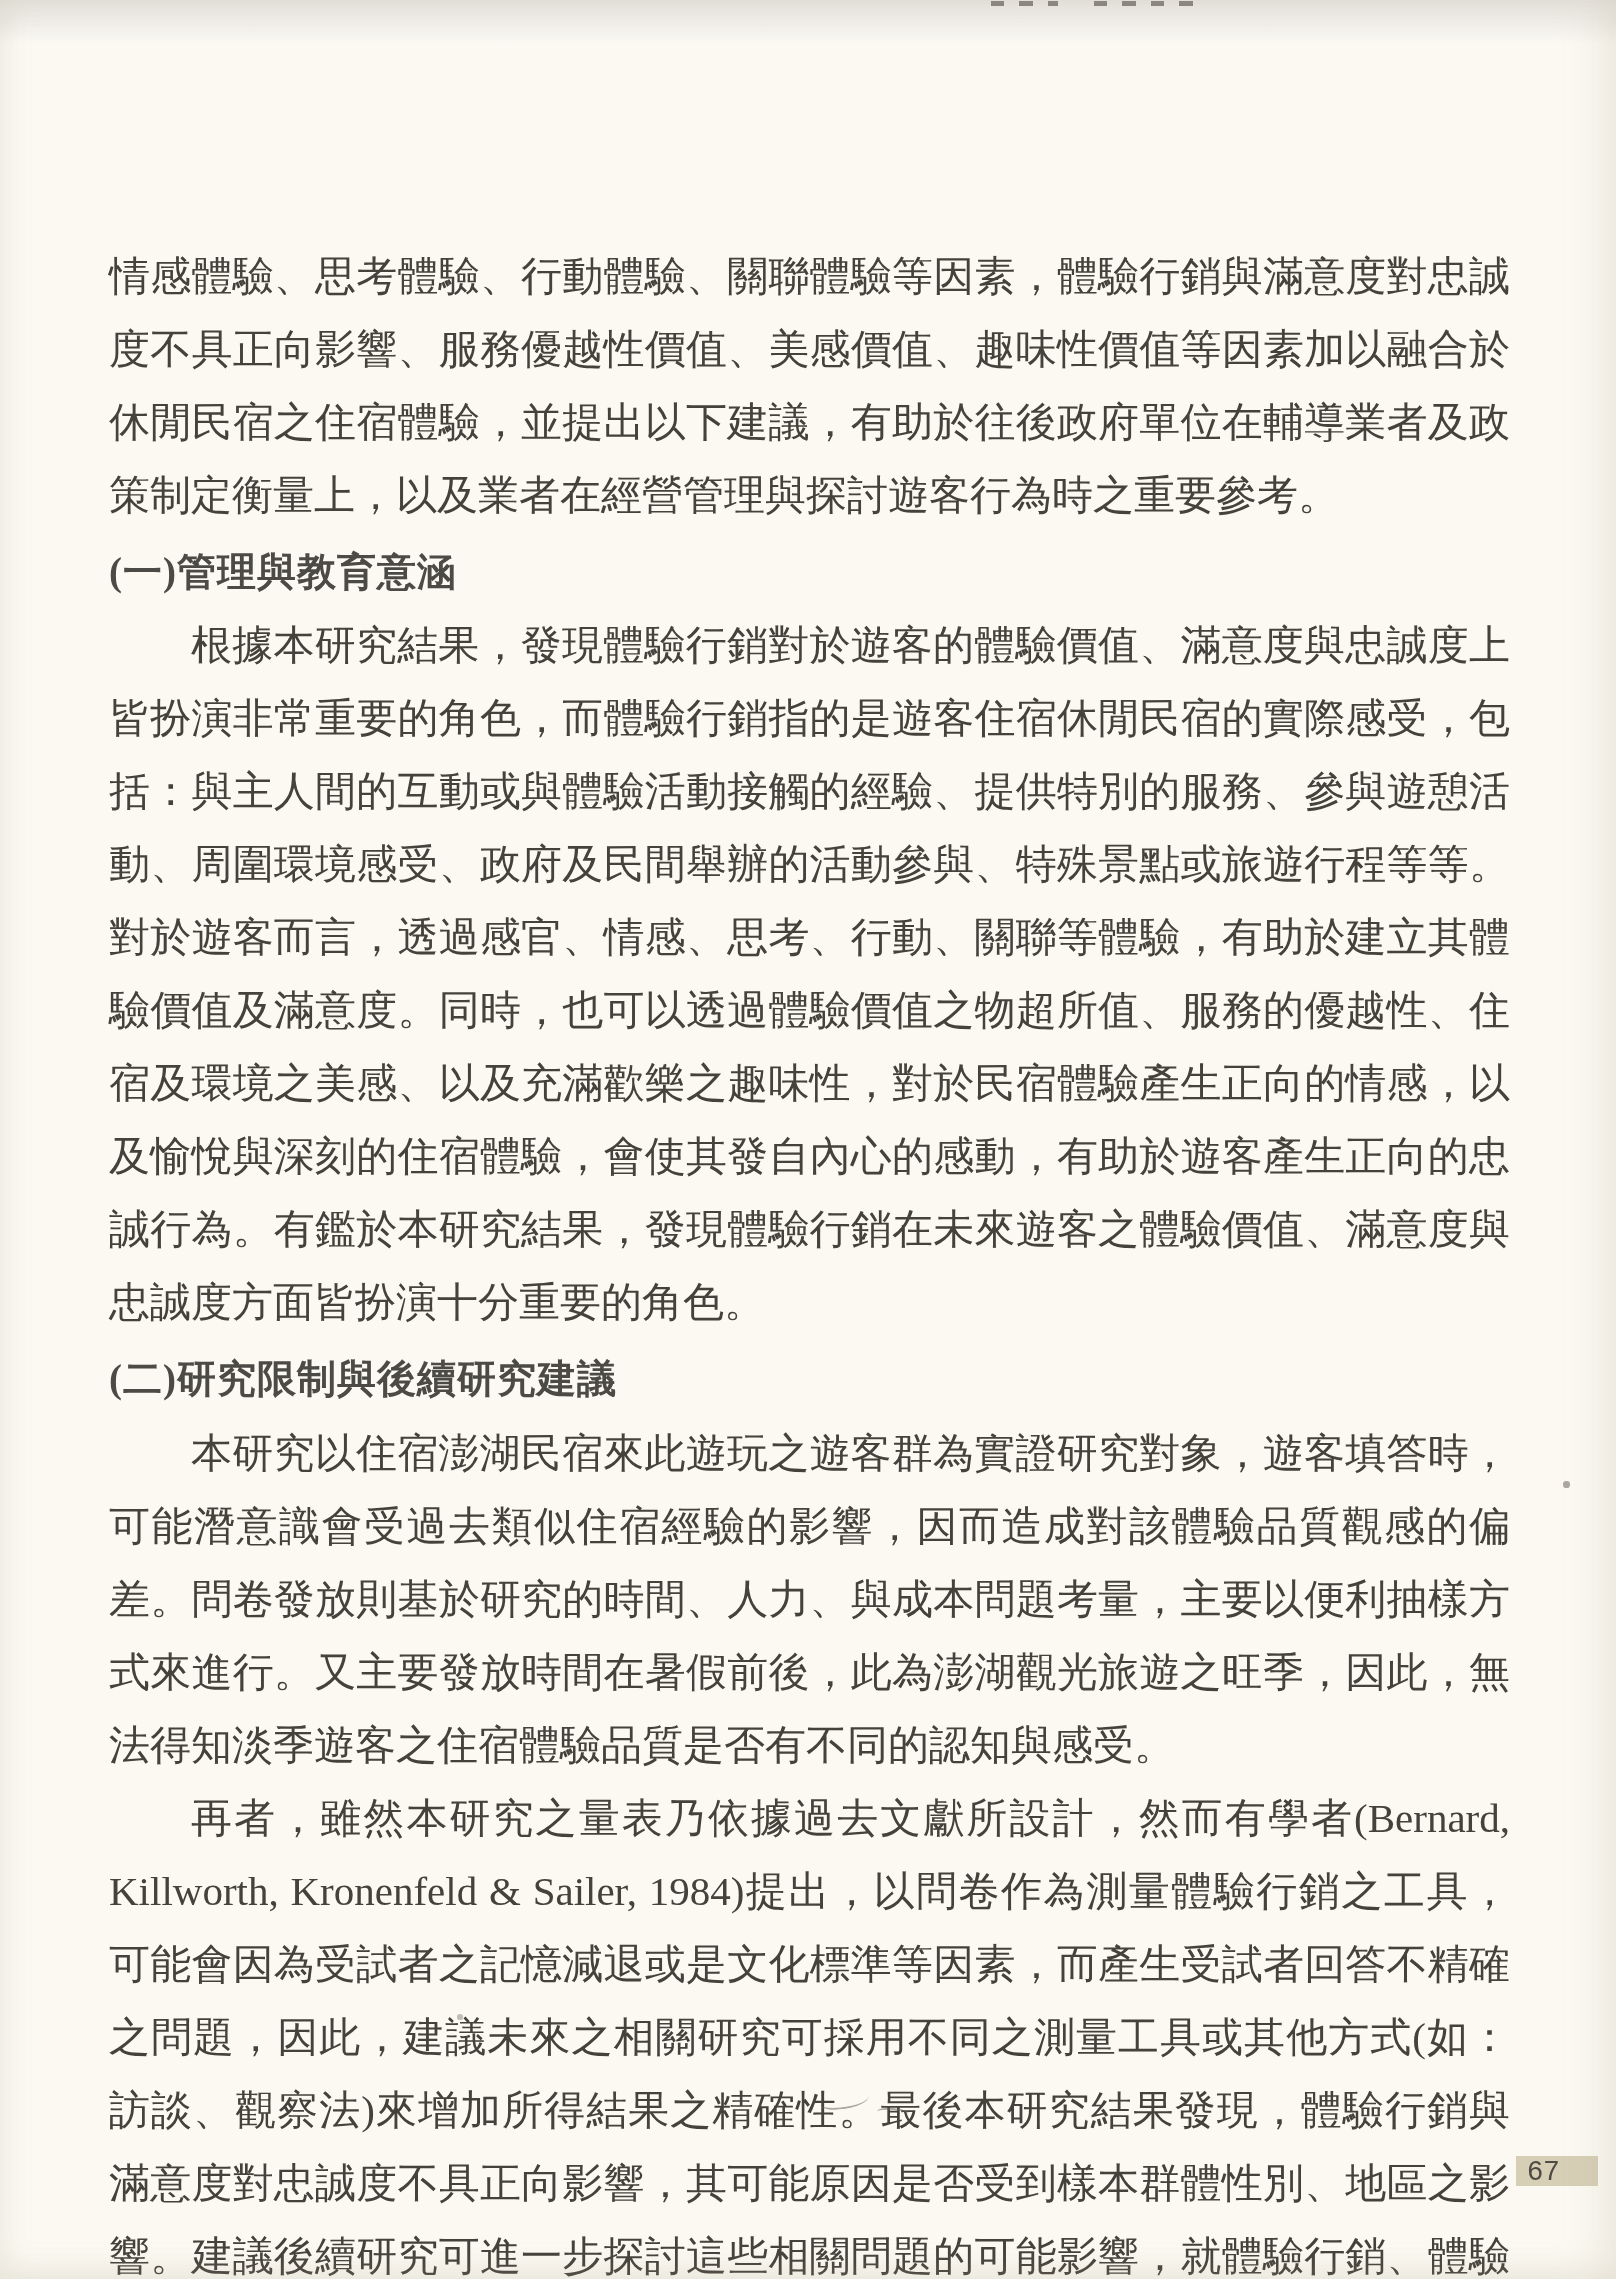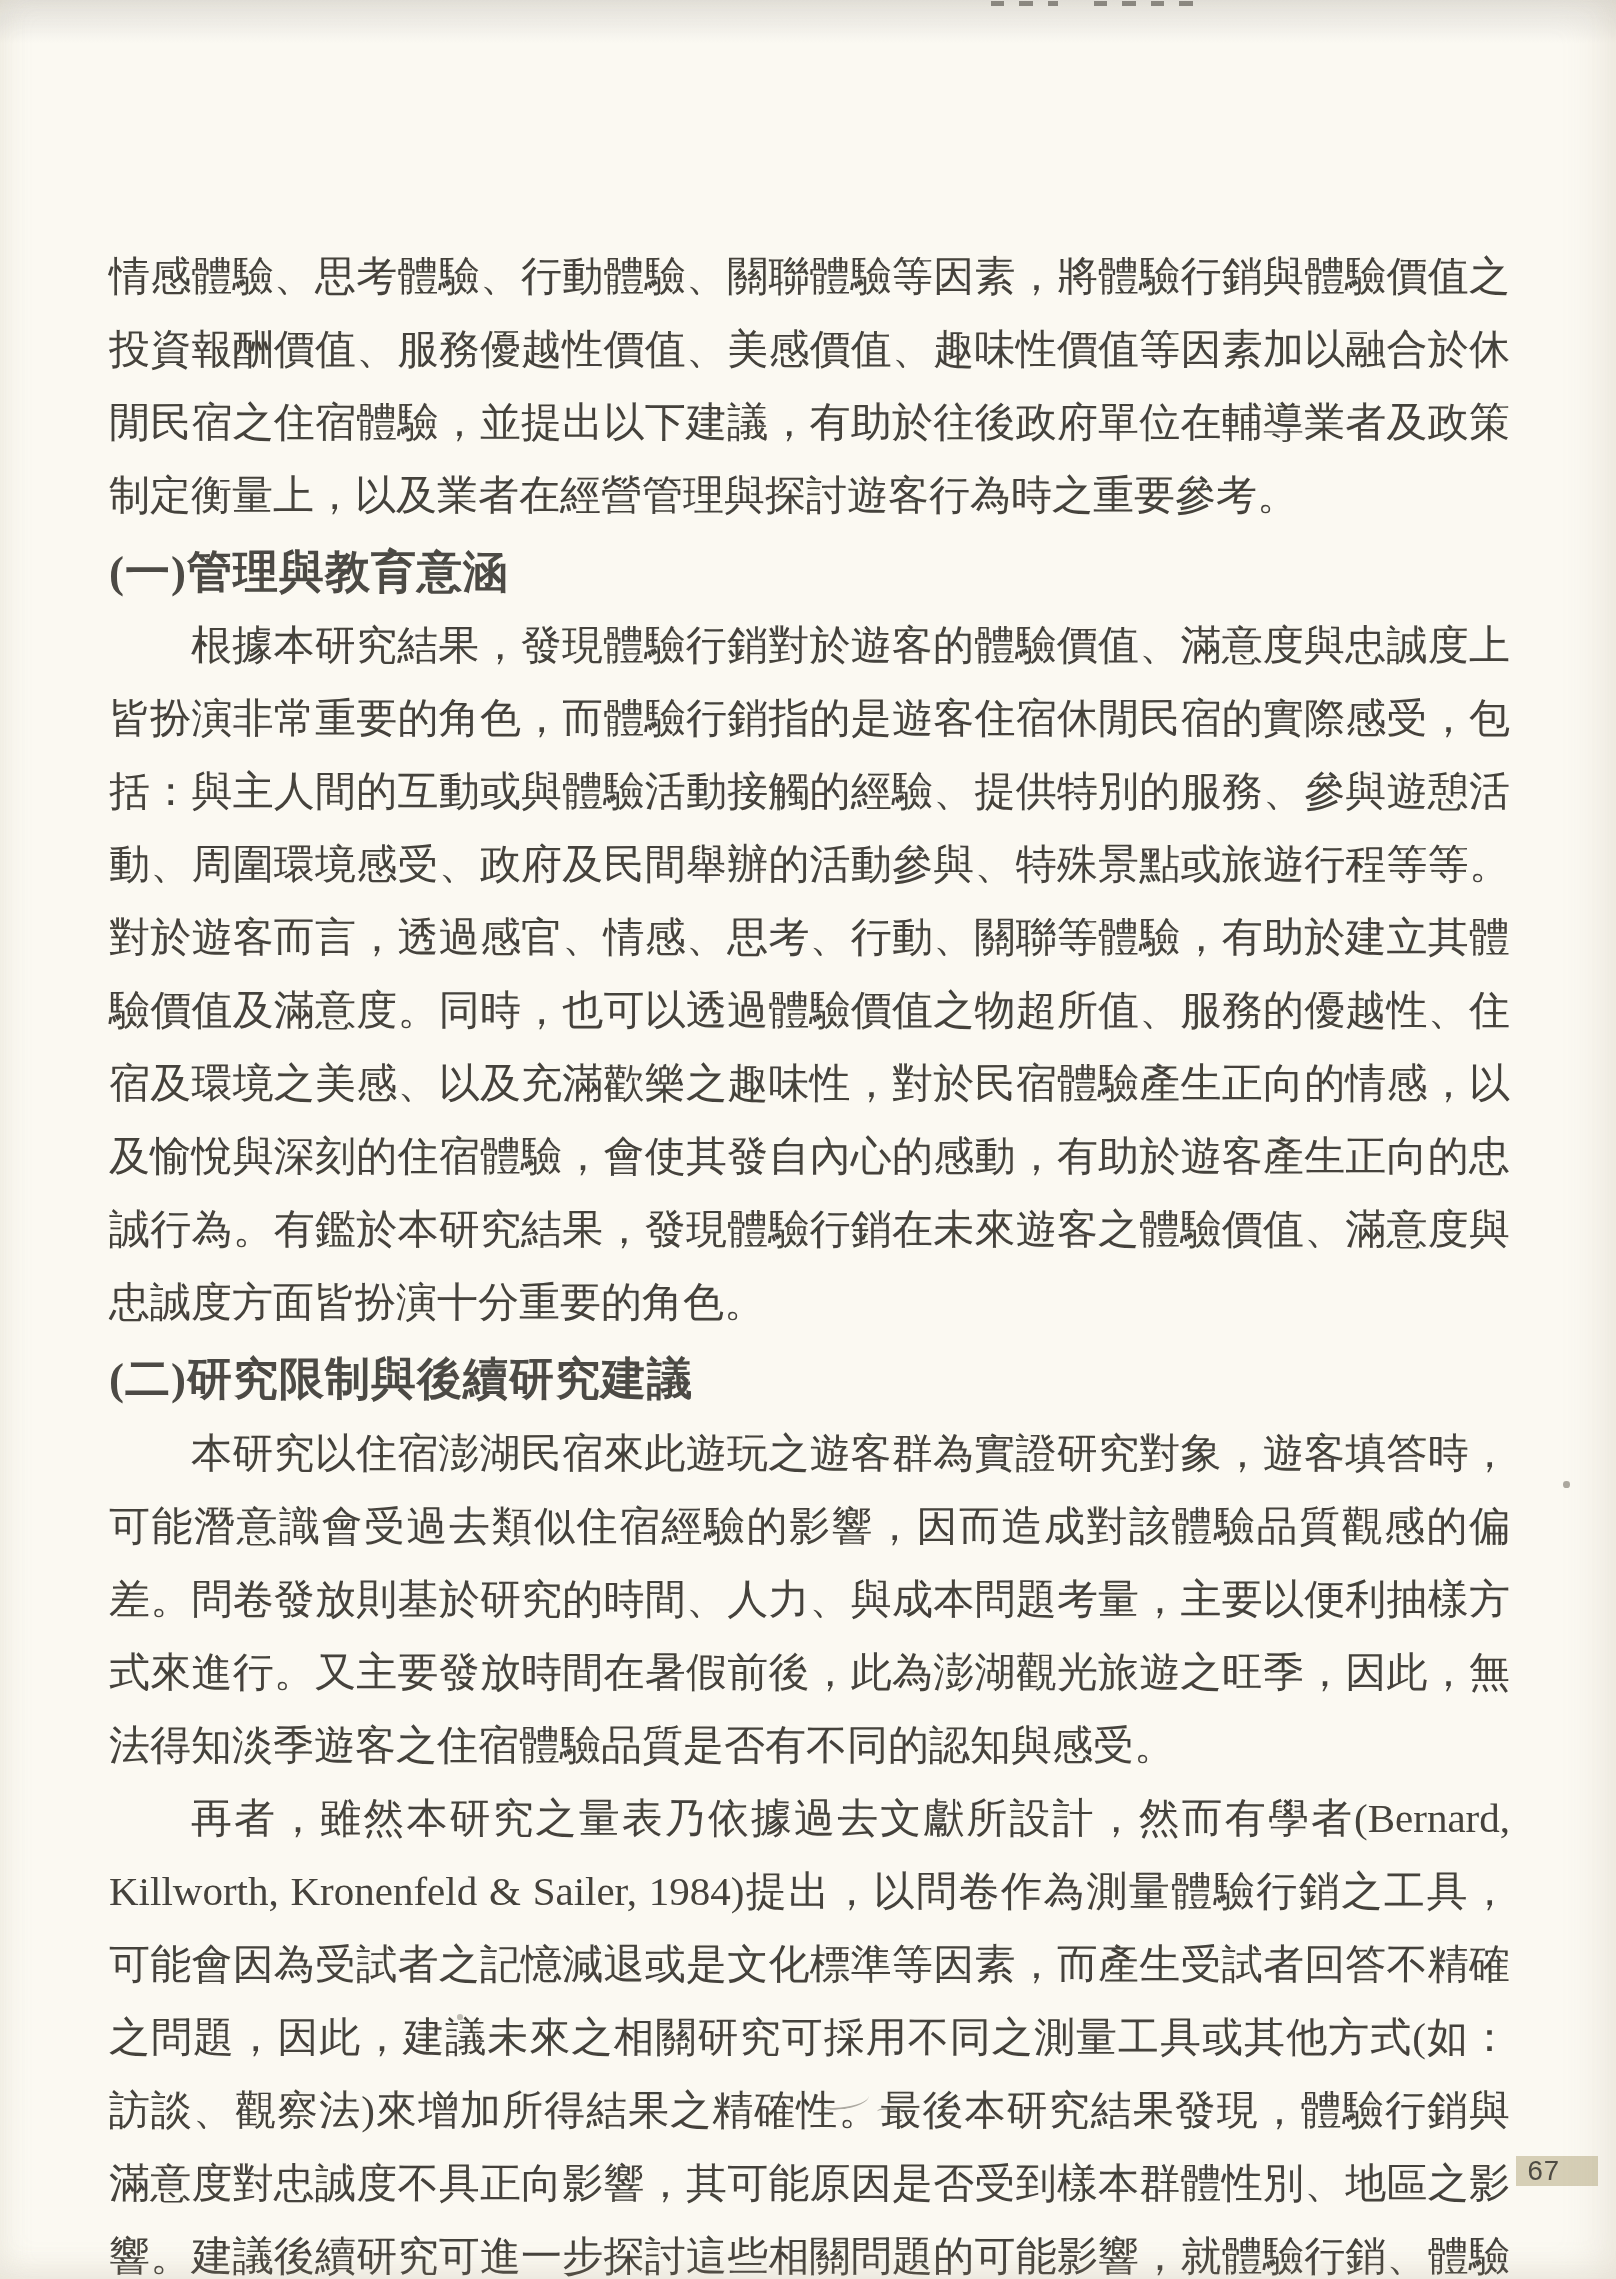--- a/index.html
+++ b/index.html
@@ -55,21 +55,21 @@
     letter-spacing: 0px;
   }
   .para {
     margin: 0;
   }
   .para.indent {
     text-indent: 82px;
   }
   .heading {
     margin: 5.7px 0 3.8px 0;
-    font-size: 45px;
+    font-size: 39px;
     line-height: 68px;
     font-weight: 700;
     color: #4c4a45;
     text-align: left;
     letter-spacing: 1px;
   }
 
   
   .dot-artifact-right {
     position: absolute;
@@ -124,21 +124,21 @@
   }
 </style>
 </head>
 <body>
 
 <div class="scan-band-top"></div>
 <div class="scan-mark-top-a"></div>
 <div class="scan-mark-top-b"></div>
 
 <div class="content">
-  <p class="para">情感體驗、思考體驗、行動體驗、關聯體驗等因素，將體驗行銷與體驗價值之投資報酬價值、服務優越性價值、美感價值、趣味性價值等因素加以融合於休閒民宿之住宿體驗，並提出以下建議，有助於往後政府單位在輔導業者及政策制定衡量上，以及業者在經營管理與探討遊客行為時之重要參考。</p>
+  <p class="para">情感體驗、思考體驗、行動體驗、關聯體驗等因素，體驗行銷與滿意度對忠誠度不具正向影響、服務優越性價值、美感價值、趣味性價值等因素加以融合於休閒民宿之住宿體驗，並提出以下建議，有助於往後政府單位在輔導業者及政策制定衡量上，以及業者在經營管理與探討遊客行為時之重要參考。</p>
 
   <h2 class="heading">(一)管理與教育意涵</h2>
 
   <p class="para indent">根據本研究結果，發現體驗行銷對於遊客的體驗價值、滿意度與忠誠度上皆扮演非常重要的角色，而體驗行銷指的是遊客住宿休閒民宿的實際感受，包括：與主人間的互動或與體驗活動接觸的經驗、提供特別的服務、參與遊憩活動、周圍環境感受、政府及民間舉辦的活動參與、特殊景點或旅遊行程等等。對於遊客而言，透過感官、情感、思考、行動、關聯等體驗，有助於建立其體驗價值及滿意度。同時，也可以透過體驗價值之物超所值、服務的優越性、住宿及環境之美感、以及充滿歡樂之趣味性，對於民宿體驗產生正向的情感，以及愉悅與深刻的住宿體驗，會使其發自內心的感動，有助於遊客產生正向的忠誠行為。有鑑於本研究結果，發現體驗行銷在未來遊客之體驗價值、滿意度與忠誠度方面皆扮演十分重要的角色。</p>
 
   <h2 class="heading">(二)研究限制與後續研究建議</h2>
 
   <p class="para indent">本研究以住宿澎湖民宿來此遊玩之遊客群為實證研究對象，遊客填答時，可能潛意識會受過去類似住宿經驗的影響，因而造成對該體驗品質觀感的偏差。問卷發放則基於研究的時間、人力、與成本問題考量，主要以便利抽樣方式來進行。又主要發放時間在暑假前後，此為澎湖觀光旅遊之旺季，因此，無法得知淡季遊客之住宿體驗品質是否有不同的認知與感受。</p>
 
   <p class="para indent">再者，雖然本研究之量表乃依據過去文獻所設計，然而有學者(Bernard, Killworth, Kronenfeld &amp; Sailer, 1984)提出，以問卷作為測量體驗行銷之工具，可能會因為受試者之記憶減退或是文化標準等因素，而產生受試者回答不精確之問題，因此，建議未來之相關研究可採用不同之測量工具或其他方式(如：訪談、觀察法)來增加所得結果之精確性。最後本研究結果發現，體驗行銷與滿意度對忠誠度不具正向影響，其可能原因是否受到樣本群體性別、地區之影響。建議後續研究可進一步探討這些相關問題的可能影響，就體驗行銷、體驗價值、滿意度、忠誠度進行不同性別、尺度、多群體等的驗證。</p>

